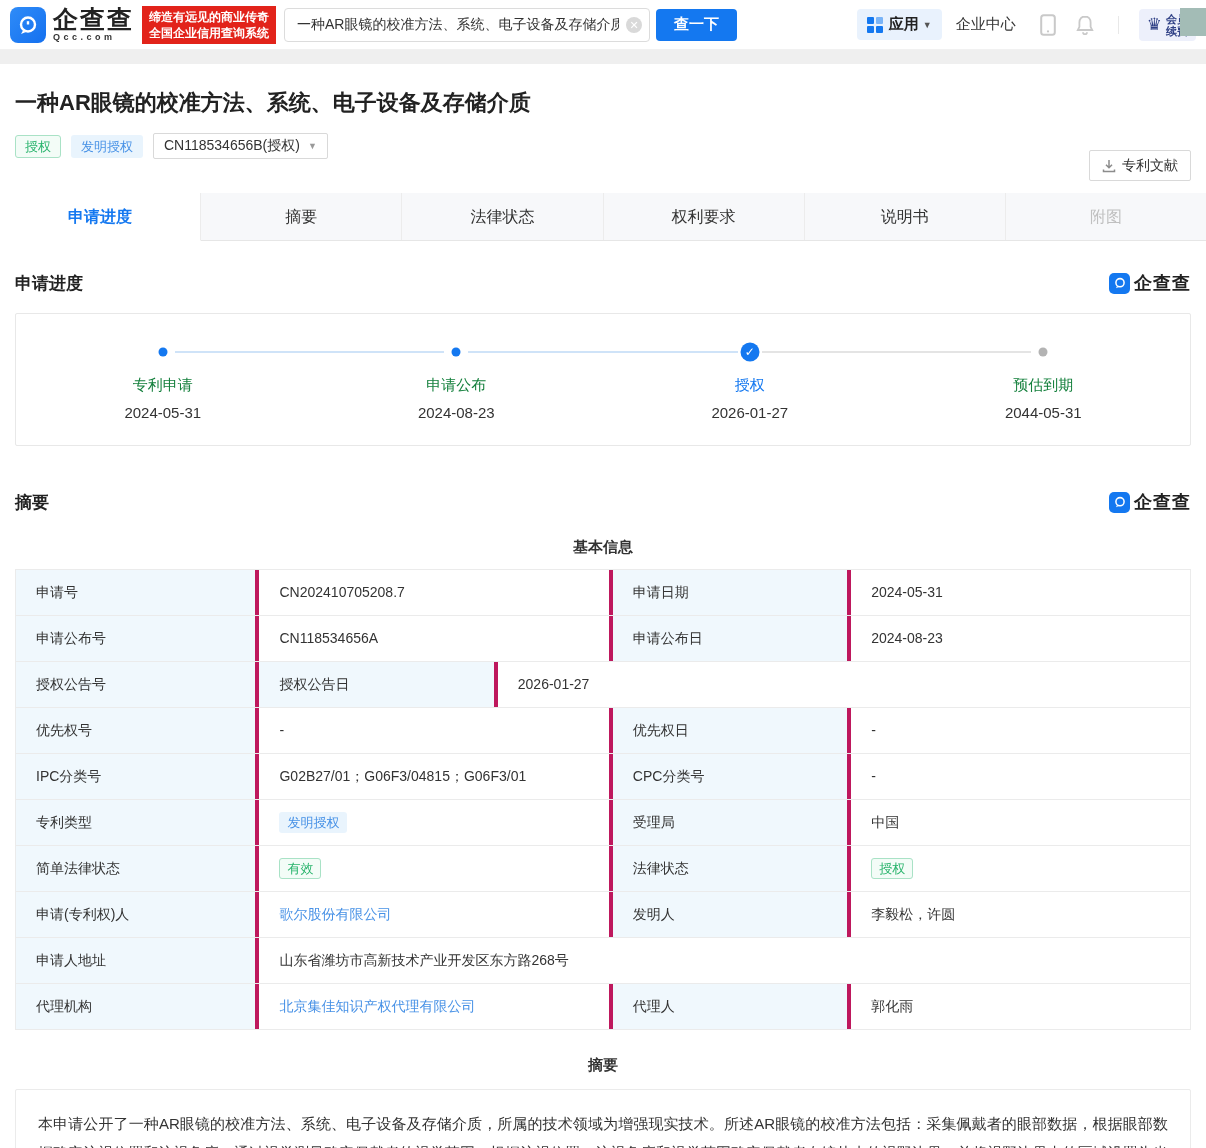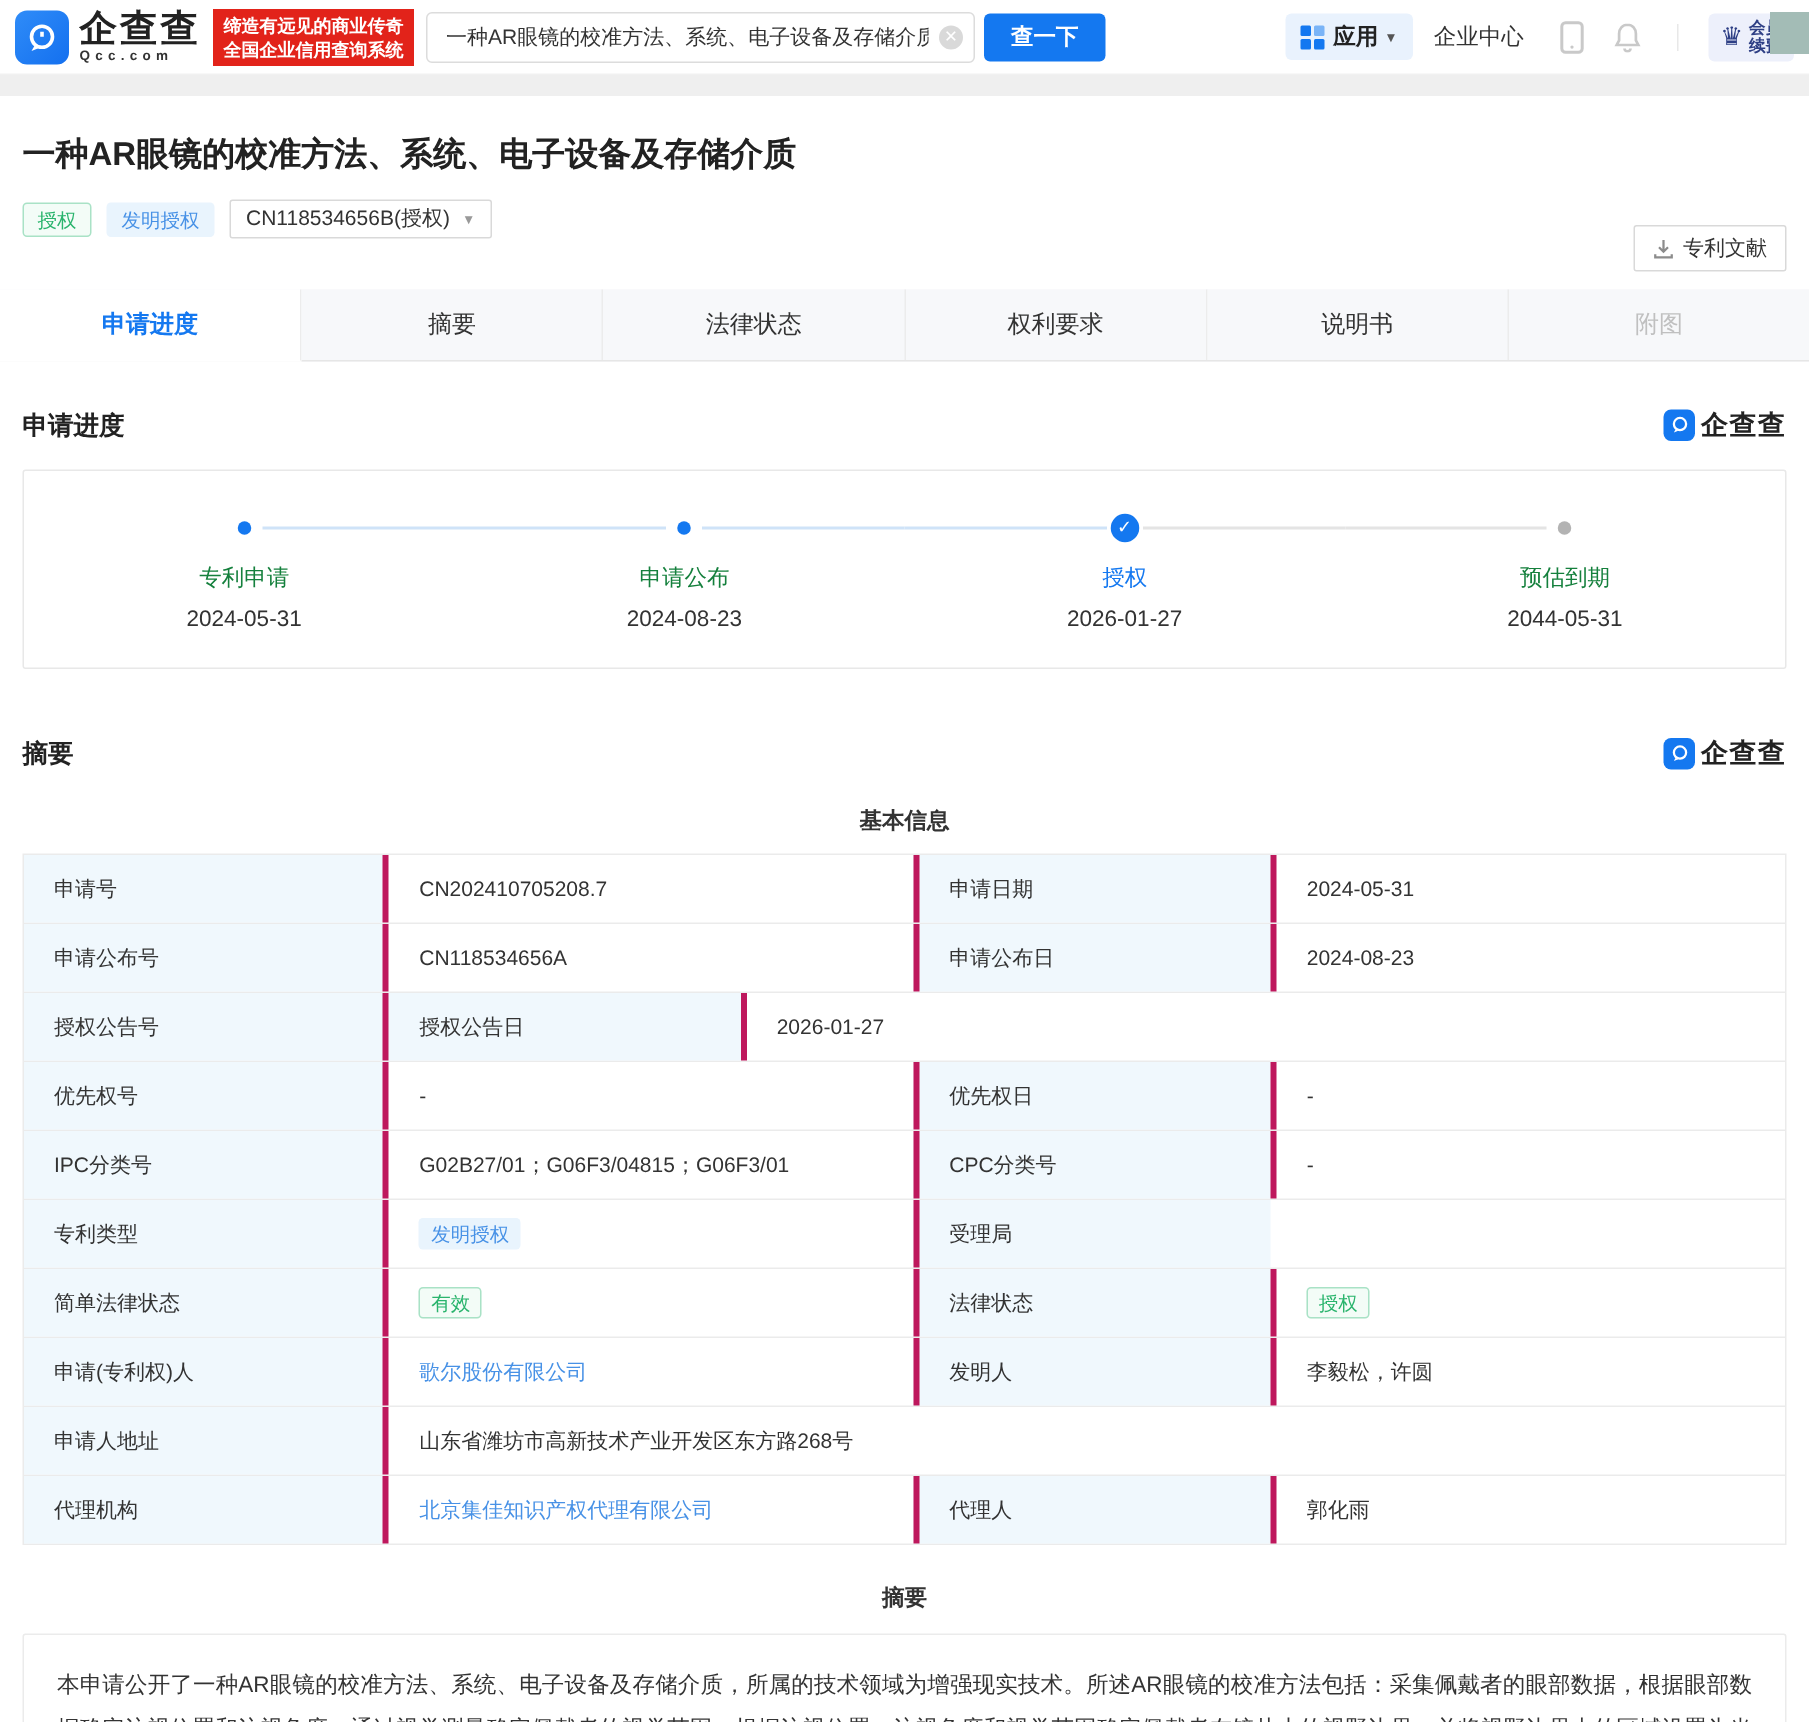--- a/index.html
+++ b/index.html
@@ -302,20 +302,21 @@
       <div class="irow">
         <div class="cell lbl">IPC分类号</div>
         <div class="cell v1"><span>G02B27/01；G06F3/04815；G06F3/01</span></div>
         <div class="cell lbl2">CPC分类号</div>
         <div class="cell v2"><span>-</span></div>
       </div>
       <div class="irow">
         <div class="cell lbl">专利类型</div>
         <div class="cell v1"><span class="tagB">发明授权</span></div>
         <div class="cell lbl2">受理局</div>
+        <div class="cell v2"><span>中国</span></div>
       </div>
       <div class="irow">
         <div class="cell lbl">简单法律状态</div>
         <div class="cell v1"><span class="tagG">有效</span></div>
         <div class="cell lbl2">法律状态</div>
         <div class="cell v2"><span class="tagG">授权</span></div>
       </div>
       <div class="irow">
         <div class="cell lbl">申请(专利权)人</div>
         <div class="cell v1"><span class="link">歌尔股份有限公司</span></div>

